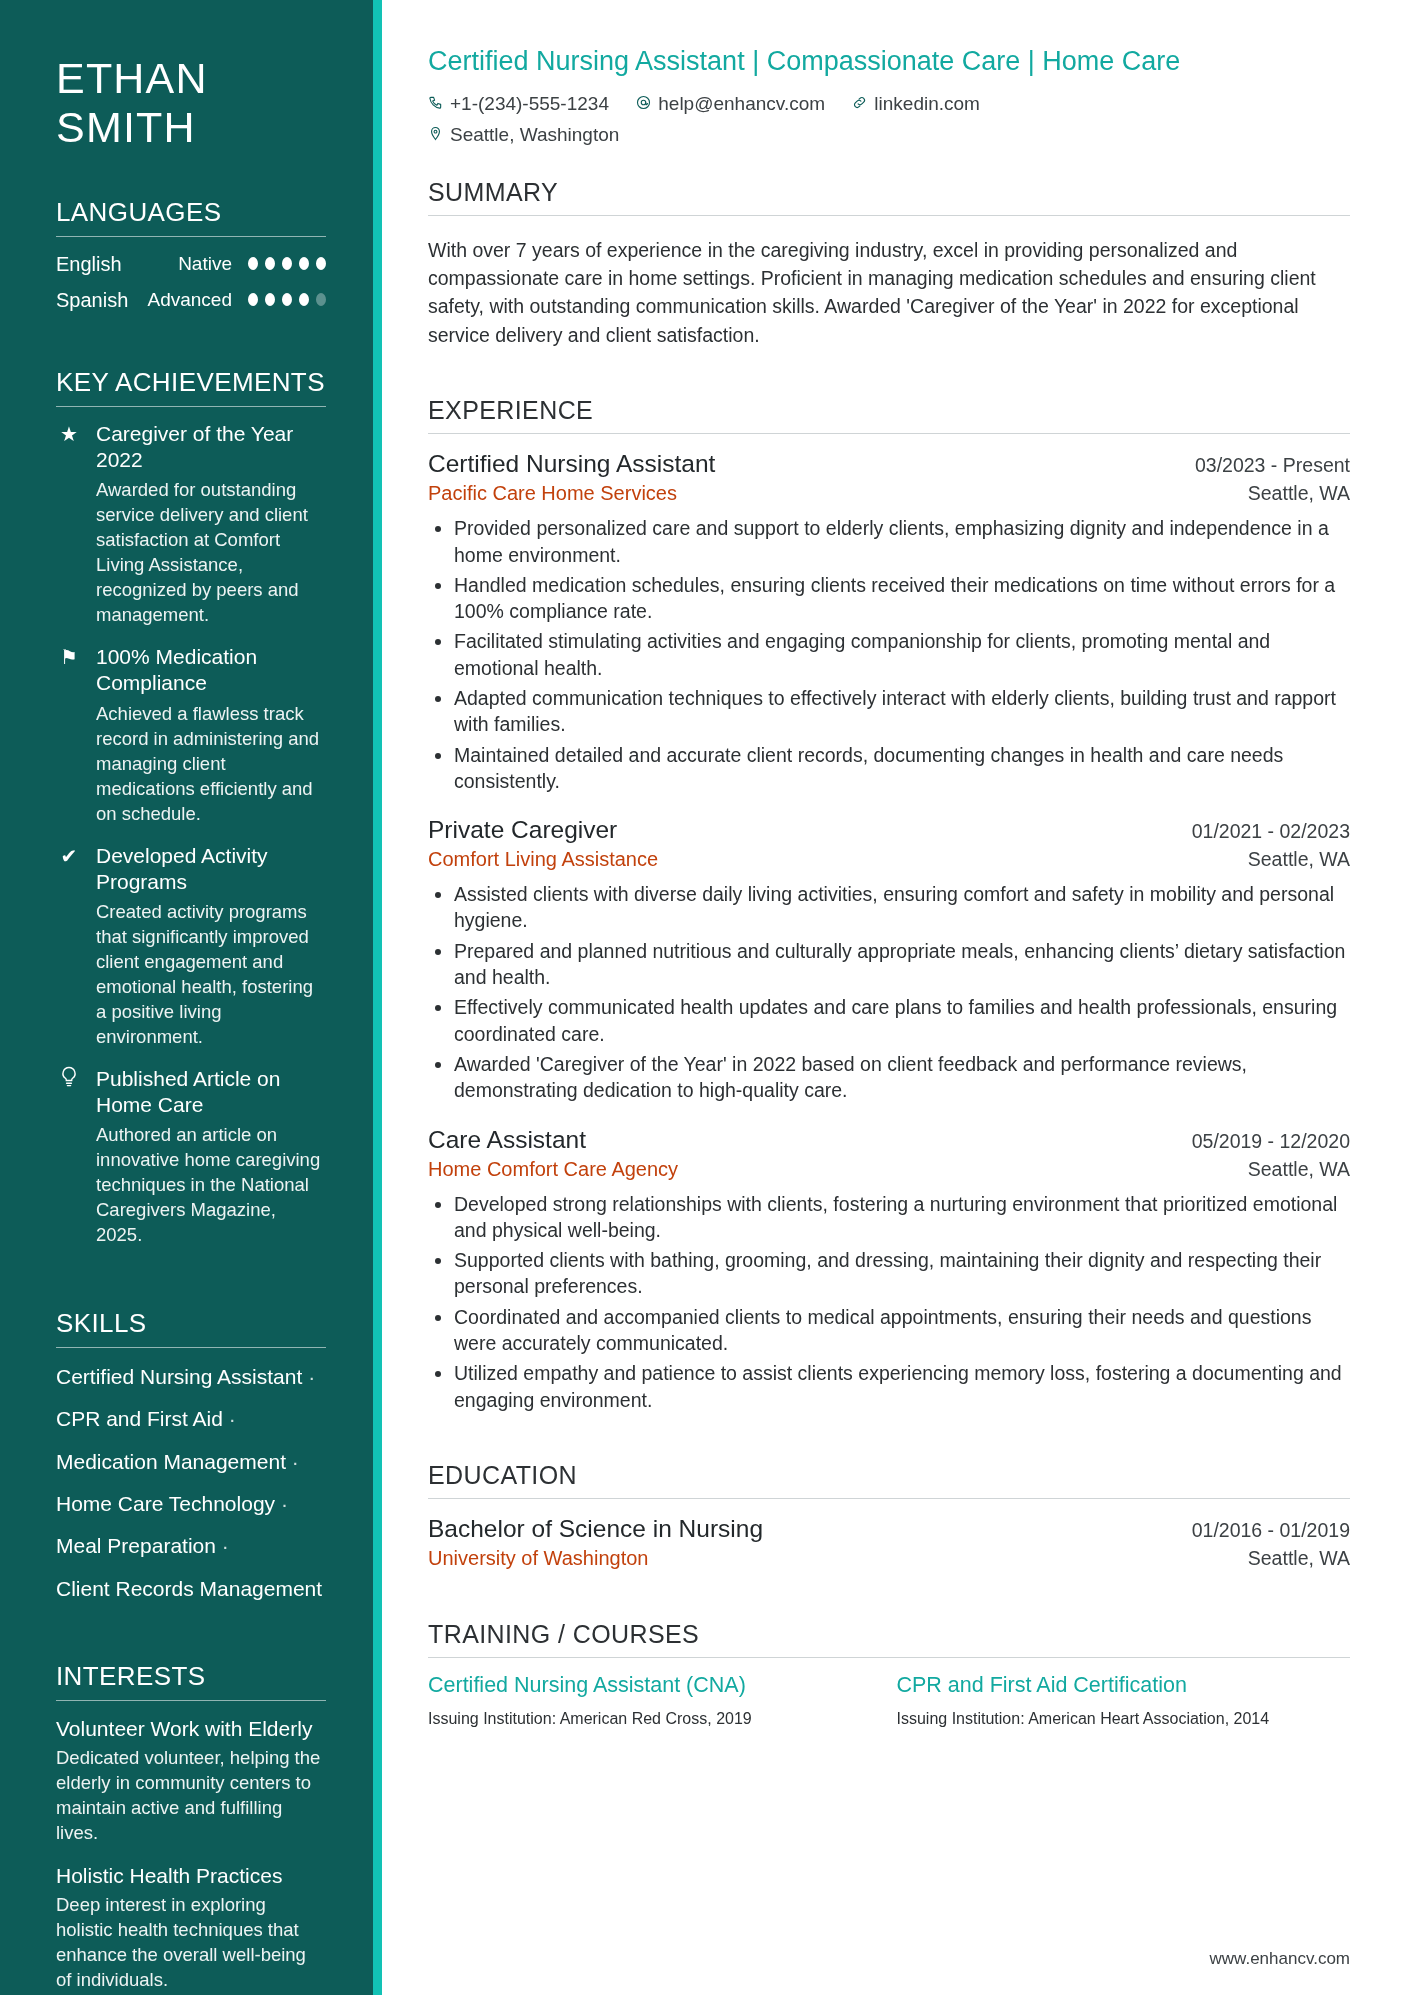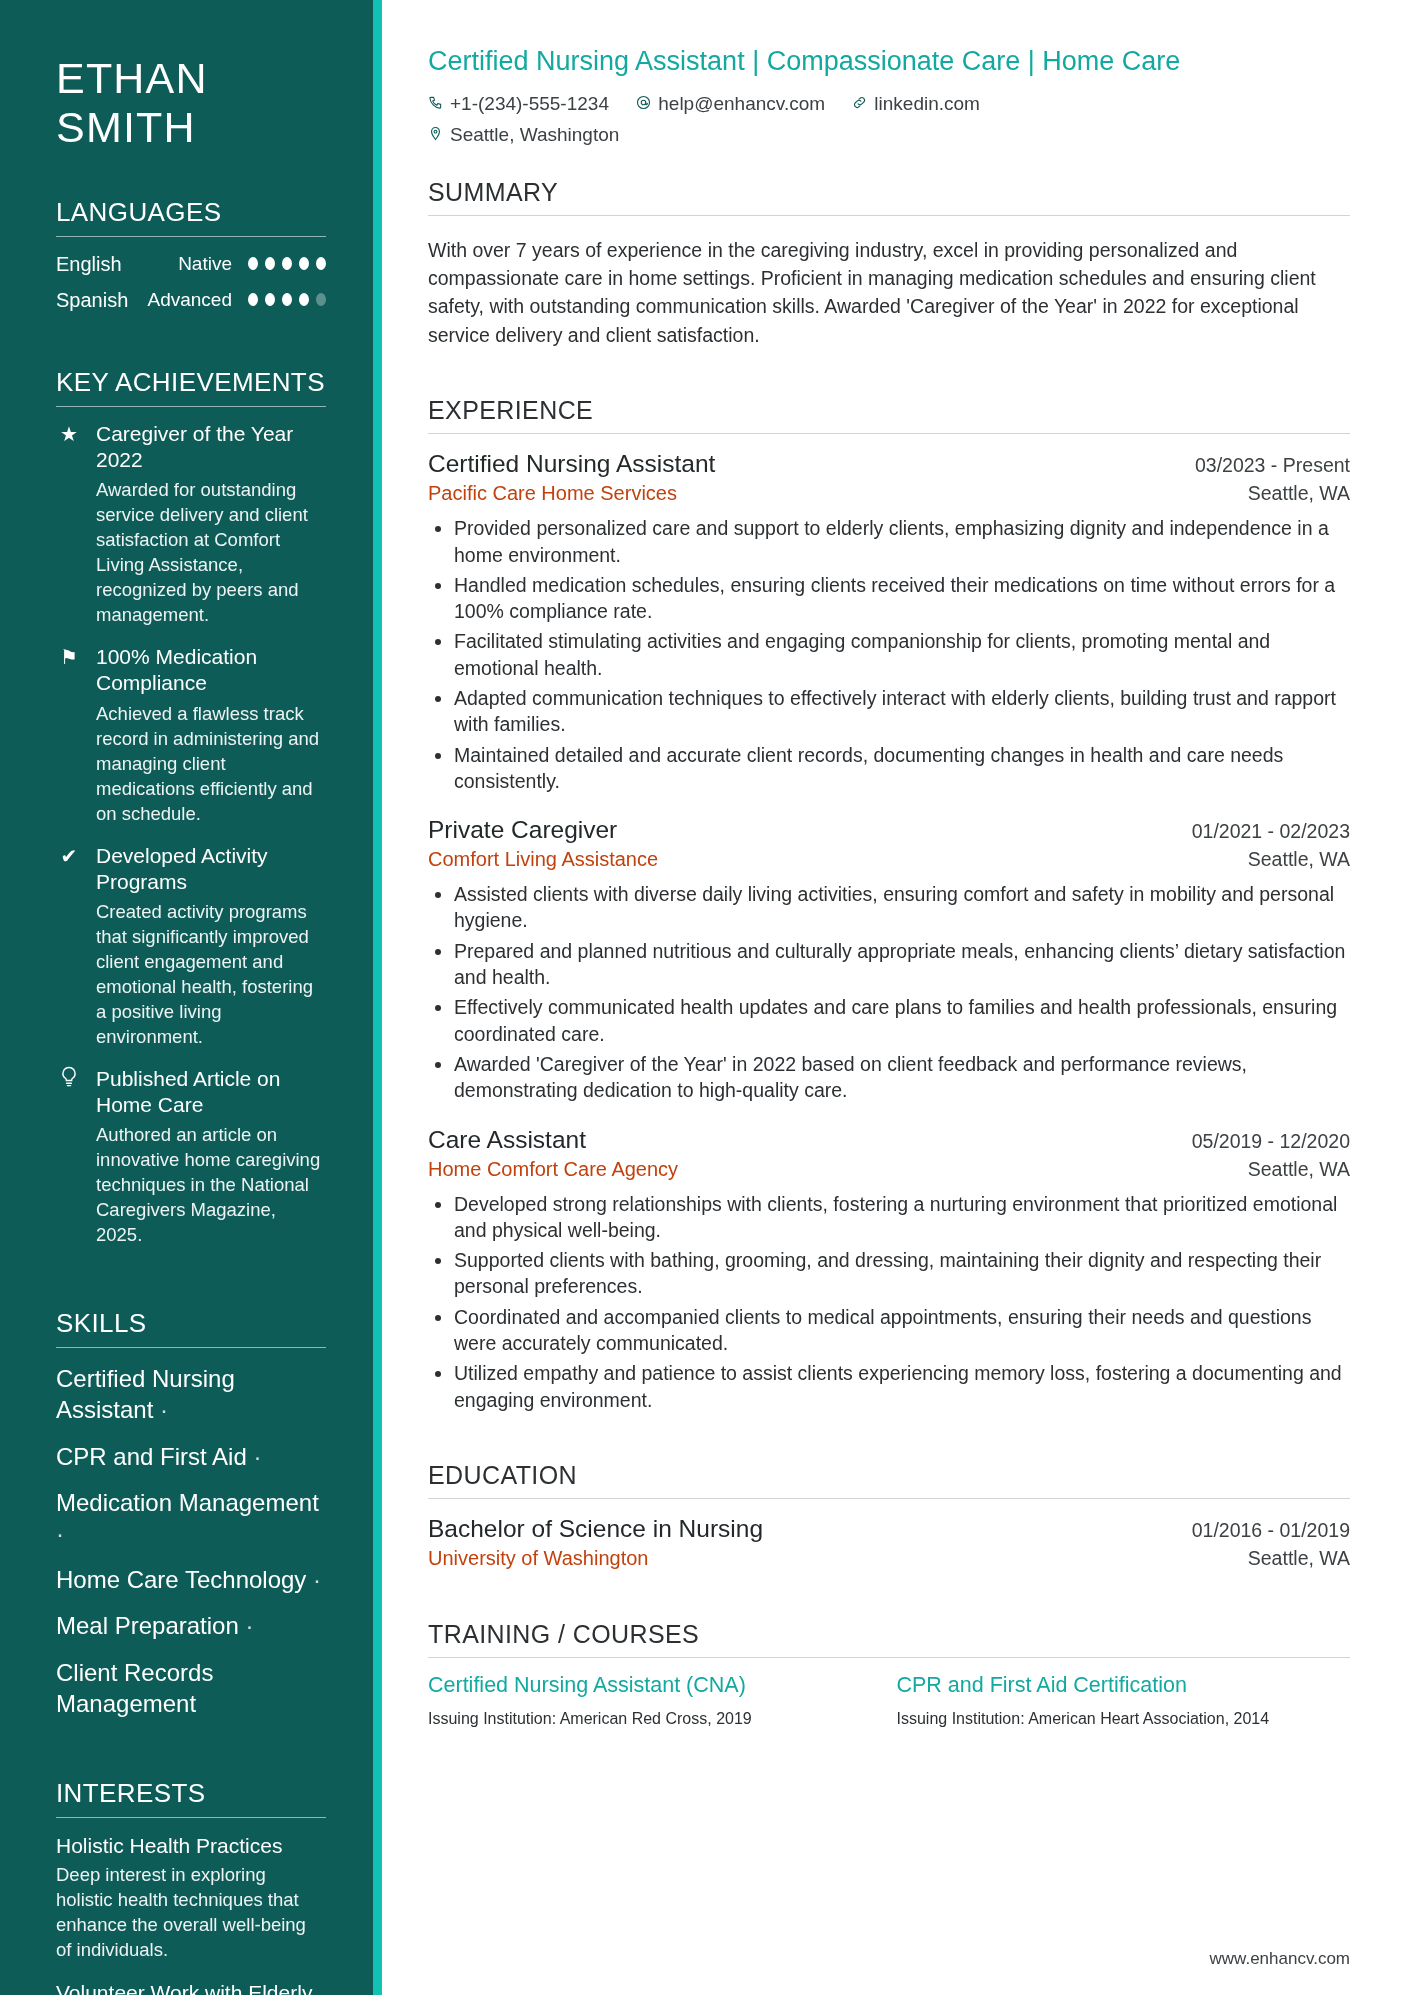--- a/index.html
+++ b/index.html
@@ -96,21 +96,21 @@
   .ach-desc {
     font-size: 18.5px;
     line-height: 1.35;
     color: rgba(255,255,255,0.93);
     margin-left: 40px;
   }
   .ach-body .ach-desc { margin-left: 0; }
 
   
   .skill {
-    font-size: 24px;
+    font-size: 21px;
     line-height: 1.3;
     margin: 15px 0;
   }
   .skill .sep { color: rgba(255,255,255,0.8); }
 
   
   .int-title {
     font-size: 21px;
     line-height: 1.3;
     margin-bottom: 4px;
@@ -326,27 +326,27 @@
       <div class="skill"><span>Medication Management</span> <span class="sep">·</span></div>
       <div class="skill"><span>Home Care Technology</span> <span class="sep">·</span></div>
       <div class="skill"><span>Meal Preparation</span> <span class="sep">·</span></div>
       <div class="skill"><span>Client Records Management</span></div>
     </section>
 
     <section class="side-section">
       <h2 class="side-h">INTERESTS</h2>
 
       <div>
+        <div class="int-title">Volunteer Work with Elderly</div>
+        <div class="int-desc">Dedicated volunteer, helping the elderly in community centers to maintain active and fulfilling lives.</div>
+      </div>
+
+      <div>
         <div class="int-title">Holistic Health Practices</div>
         <div class="int-desc">Deep interest in exploring holistic health techniques that enhance the overall well-being of individuals.</div>
-      </div>
-
-      <div>
-        <div class="int-title">Volunteer Work with Elderly</div>
-        <div class="int-desc">Dedicated volunteer, helping the elderly in community centers to maintain active and fulfilling lives.</div>
       </div>
     </section>
 
     <div class="spacer"></div>
 
     <div class="powered">
       <span>Powered by</span>
       <span class="logo-mark">
         <svg width="34" height="20" viewBox="0 0 34 20" fill="none" aria-hidden="true">
           <path d="M2 4l7 12 6-12" stroke="#ffffff" stroke-width="1.8" fill="none" stroke-linecap="round" stroke-linejoin="round"></path>

